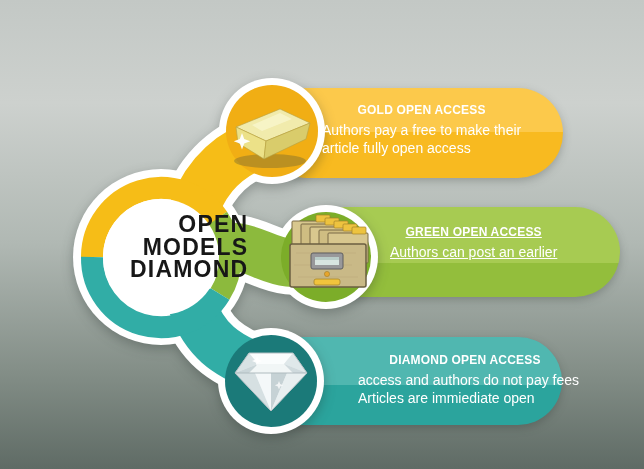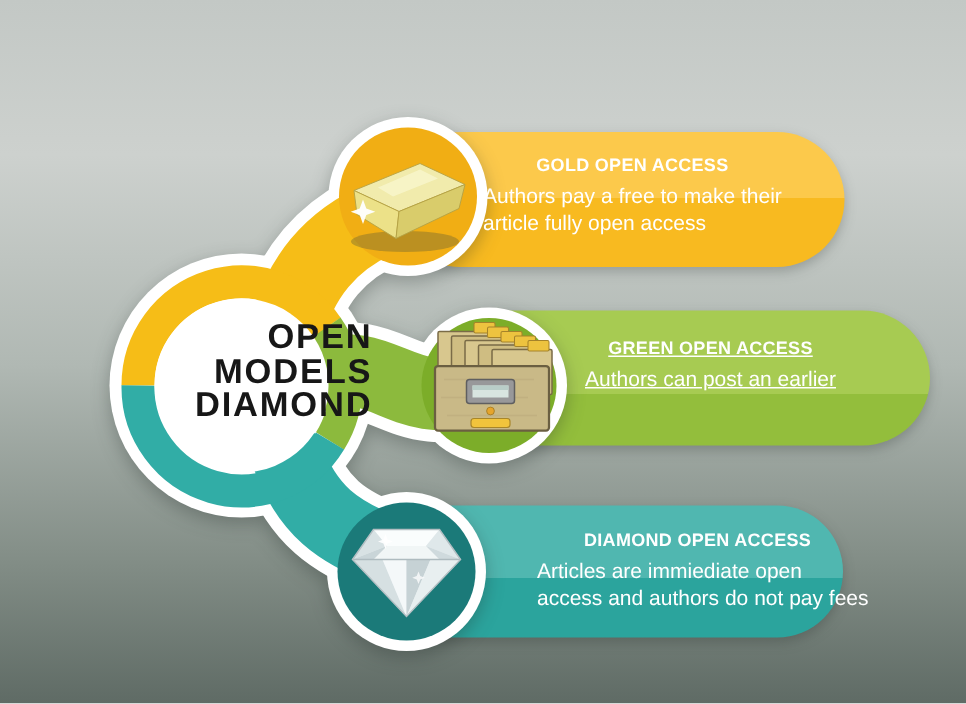--- a/index.html
+++ b/index.html
@@ -182,18 +182,18 @@
   <div class="branch-text bt-green">
     <div class="branch-title">GREEN OPEN ACCESS</div>
     <div class="branch-desc">
       <div>Authors can post an earlier</div>
     </div>
   </div>
 
   <div class="branch-text bt-diamond">
     <div class="branch-title">DIAMOND OPEN ACCESS</div>
     <div class="branch-desc">
+      <div>access and authors do not pay fees</div>
       <div>Articles are immiediate open</div>
-      <div>access and authors do not pay fees</div>
     </div>
   </div>
 
 </div>
 
 </body></html>

